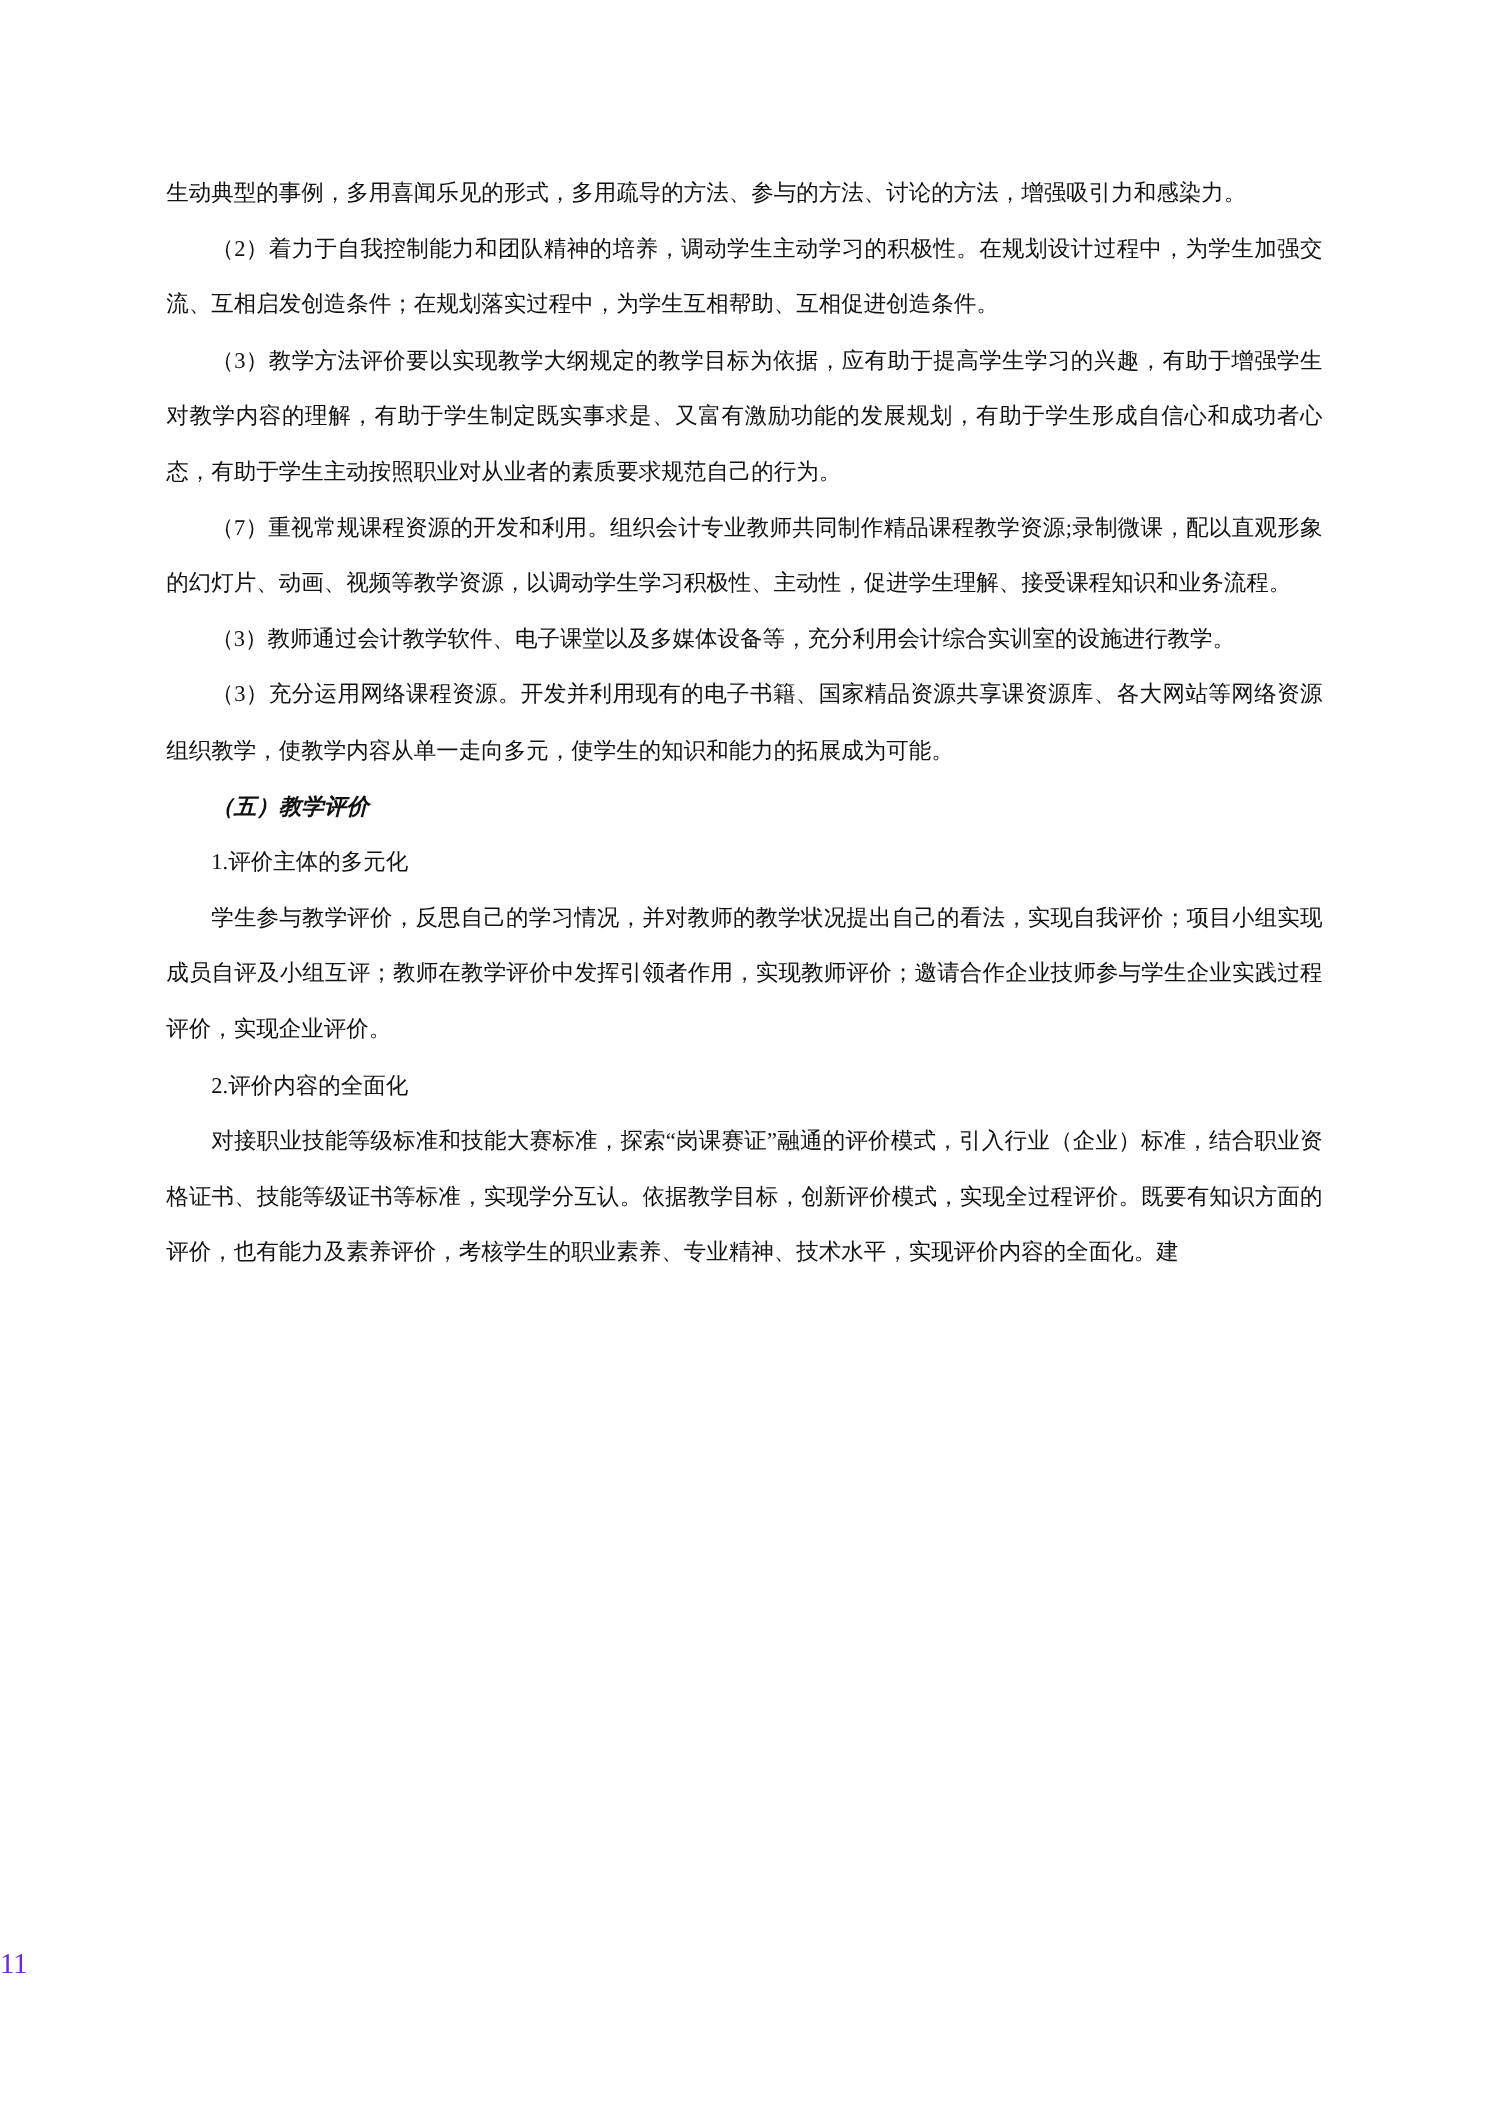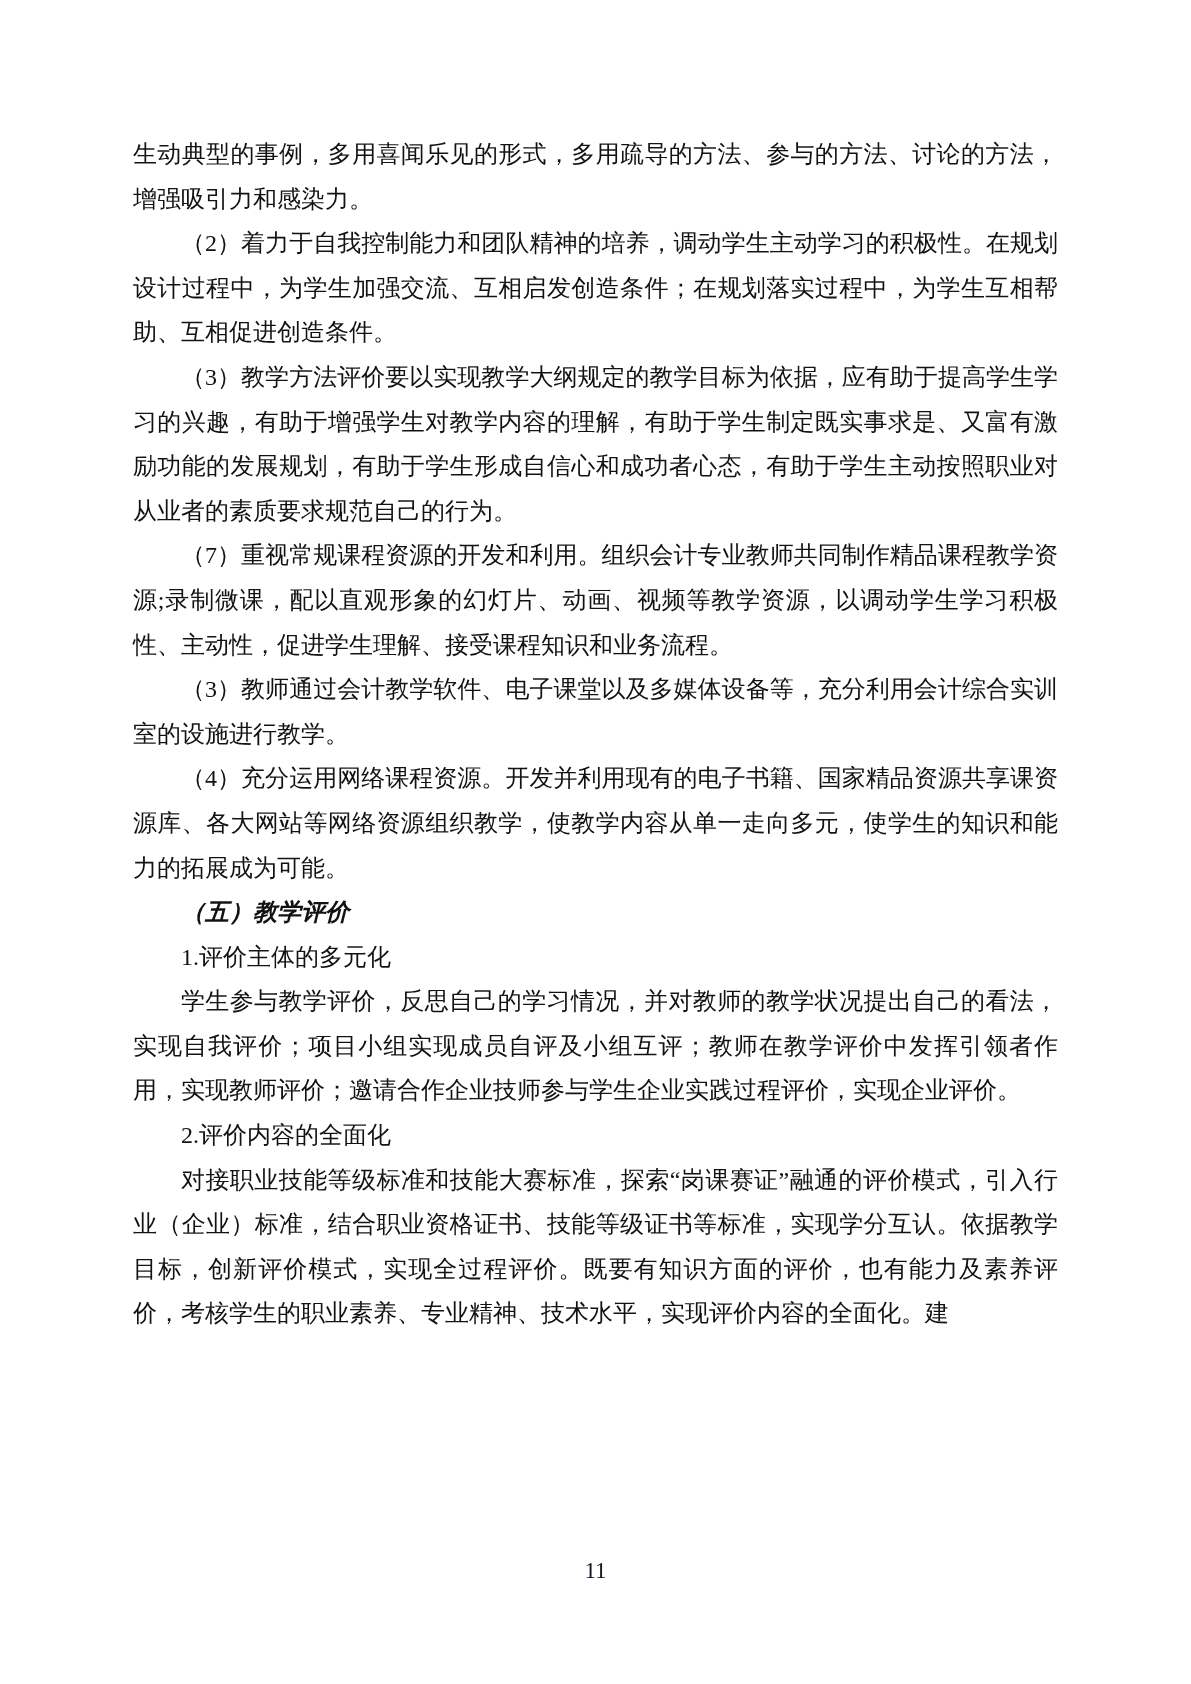--- a/index.html
+++ b/index.html
@@ -14,21 +14,21 @@
     background: #ffffff;
     overflow: hidden;
     font-family: "Liberation Serif", "DejaVu Serif", serif;
     color: #121212;
   }
   .content {
     position: absolute;
     left: 133px;
     top: 132px;
     width: 925px;
-    font-size: 24px;
+    font-size: 18px;
     line-height: 44.6px;
     text-align: justify;
     text-justify: inter-ideograph;
   }
   .para {
     margin: 0;
     padding: 0;
     text-indent: 2em;
   }
   .para.no-indent {
@@ -36,37 +36,37 @@
   }
   .para.heading {
     font-weight: bold;
     font-style: italic;
   }
   .page-number {
     position: absolute;
     top: 1556px;
     left: 0;
     width: 100%;
-    text-align: center;
+    text-align: left;
     font-size: 23px;
     line-height: 30px;
-    color: #0f172a;
+    color: #6d28d9;
   }
 </style>
 </head>
 <body>
 
 <div class="page">
   <main class="content">
       <p class="para no-indent">生动典型的事例，多用喜闻乐见的形式，多用疏导的方法、参与的方法、讨论的方法，增强吸引力和感染力。</p>
       <p class="para">（2）着力于自我控制能力和团队精神的培养，调动学生主动学习的积极性。在规划设计过程中，为学生加强交流、互相启发创造条件；在规划落实过程中，为学生互相帮助、互相促进创造条件。</p>
       <p class="para">（3）教学方法评价要以实现教学大纲规定的教学目标为依据，应有助于提高学生学习的兴趣，有助于增强学生对教学内容的理解，有助于学生制定既实事求是、又富有激励功能的发展规划，有助于学生形成自信心和成功者心态，有助于学生主动按照职业对从业者的素质要求规范自己的行为。</p>
       <p class="para">（7）重视常规课程资源的开发和利用。组织会计专业教师共同制作精品课程教学资源;录制微课，配以直观形象的幻灯片、动画、视频等教学资源，以调动学生学习积极性、主动性，促进学生理解、接受课程知识和业务流程。</p>
       <p class="para">（3）教师通过会计教学软件、电子课堂以及多媒体设备等，充分利用会计综合实训室的设施进行教学。</p>
-      <p class="para">（4）充分运用网络课程资源。开发并利用现有的电子书籍、国家精品资源共享课资源库、各大网站等网络资源组织教学，使教学内容从单一走向多元，使学生的知识和能力的拓展成为可能。</p>
+      <p class="para">（3）充分运用网络课程资源。开发并利用现有的电子书籍、国家精品资源共享课资源库、各大网站等网络资源组织教学，使教学内容从单一走向多元，使学生的知识和能力的拓展成为可能。</p>
       <p class="para heading">（五）教学评价</p>
       <p class="para">1.评价主体的多元化</p>
       <p class="para">学生参与教学评价，反思自己的学习情况，并对教师的教学状况提出自己的看法，实现自我评价；项目小组实现成员自评及小组互评；教师在教学评价中发挥引领者作用，实现教师评价；邀请合作企业技师参与学生企业实践过程评价，实现企业评价。</p>
       <p class="para">2.评价内容的全面化</p>
       <p class="para">对接职业技能等级标准和技能大赛标准，探索“岗课赛证”融通的评价模式，引入行业（企业）标准，结合职业资格证书、技能等级证书等标准，实现学分互认。依据教学目标，创新评价模式，实现全过程评价。既要有知识方面的评价，也有能力及素养评价，考核学生的职业素养、专业精神、技术水平，实现评价内容的全面化。建</p>
     </main>
 
   <div class="page-number">11</div>
 </div>
 

